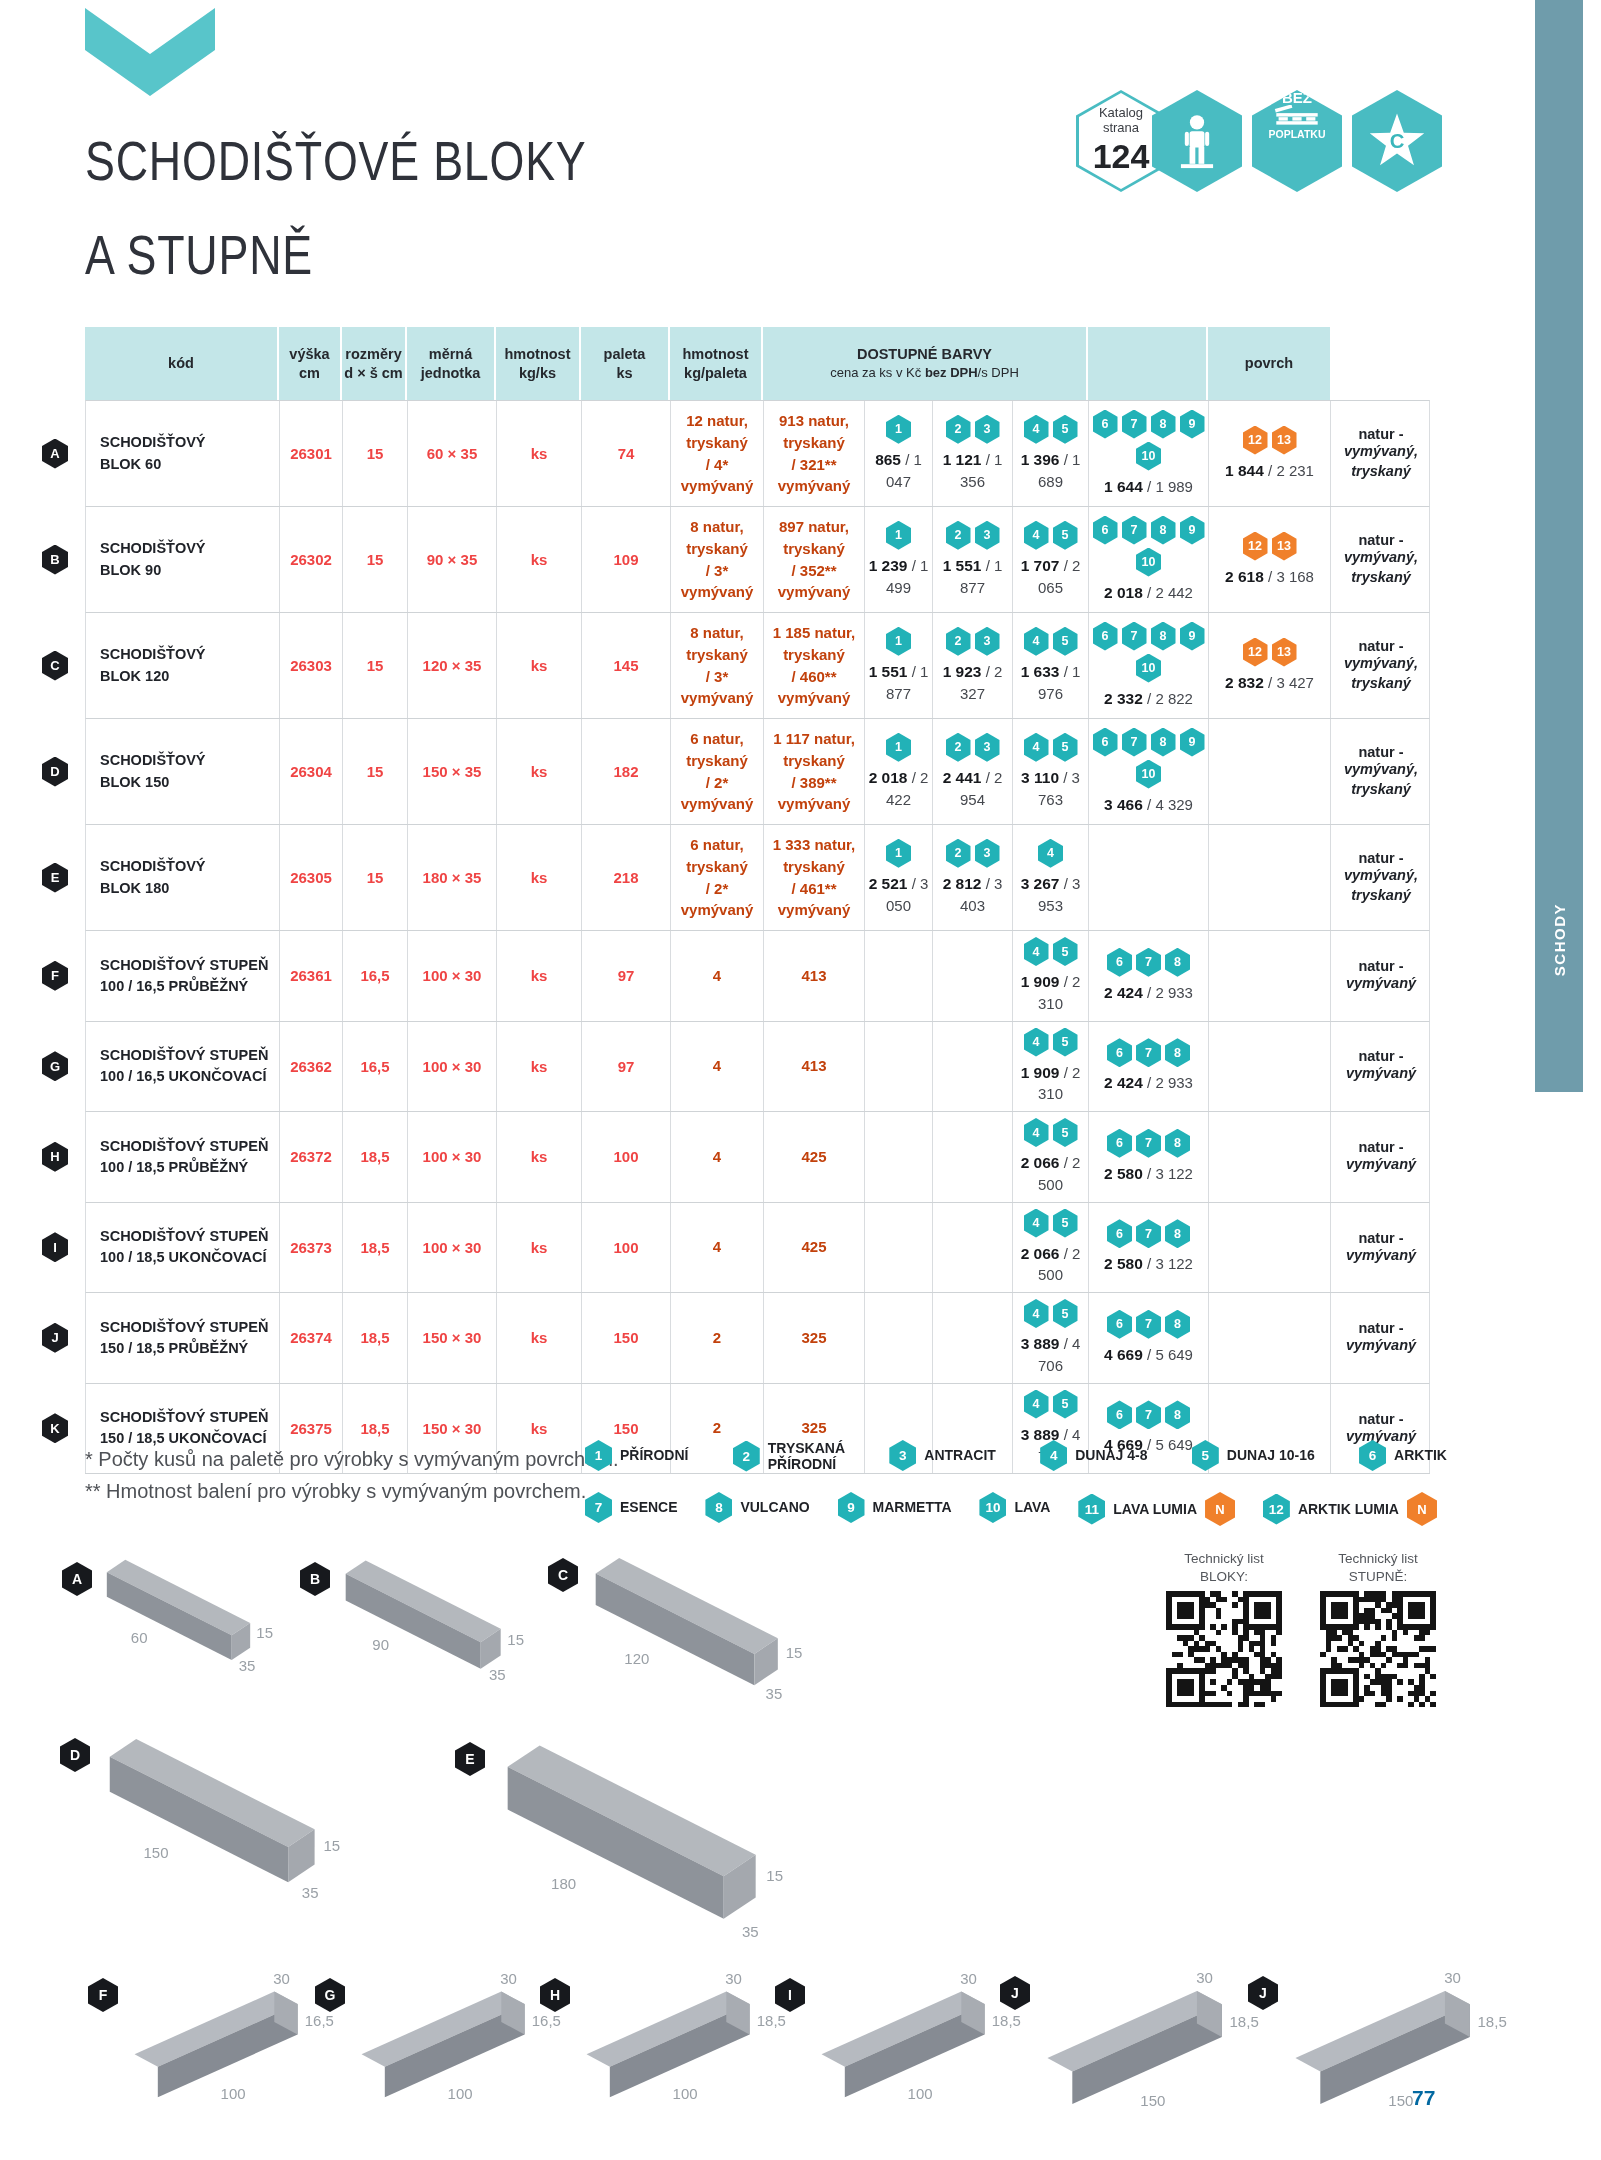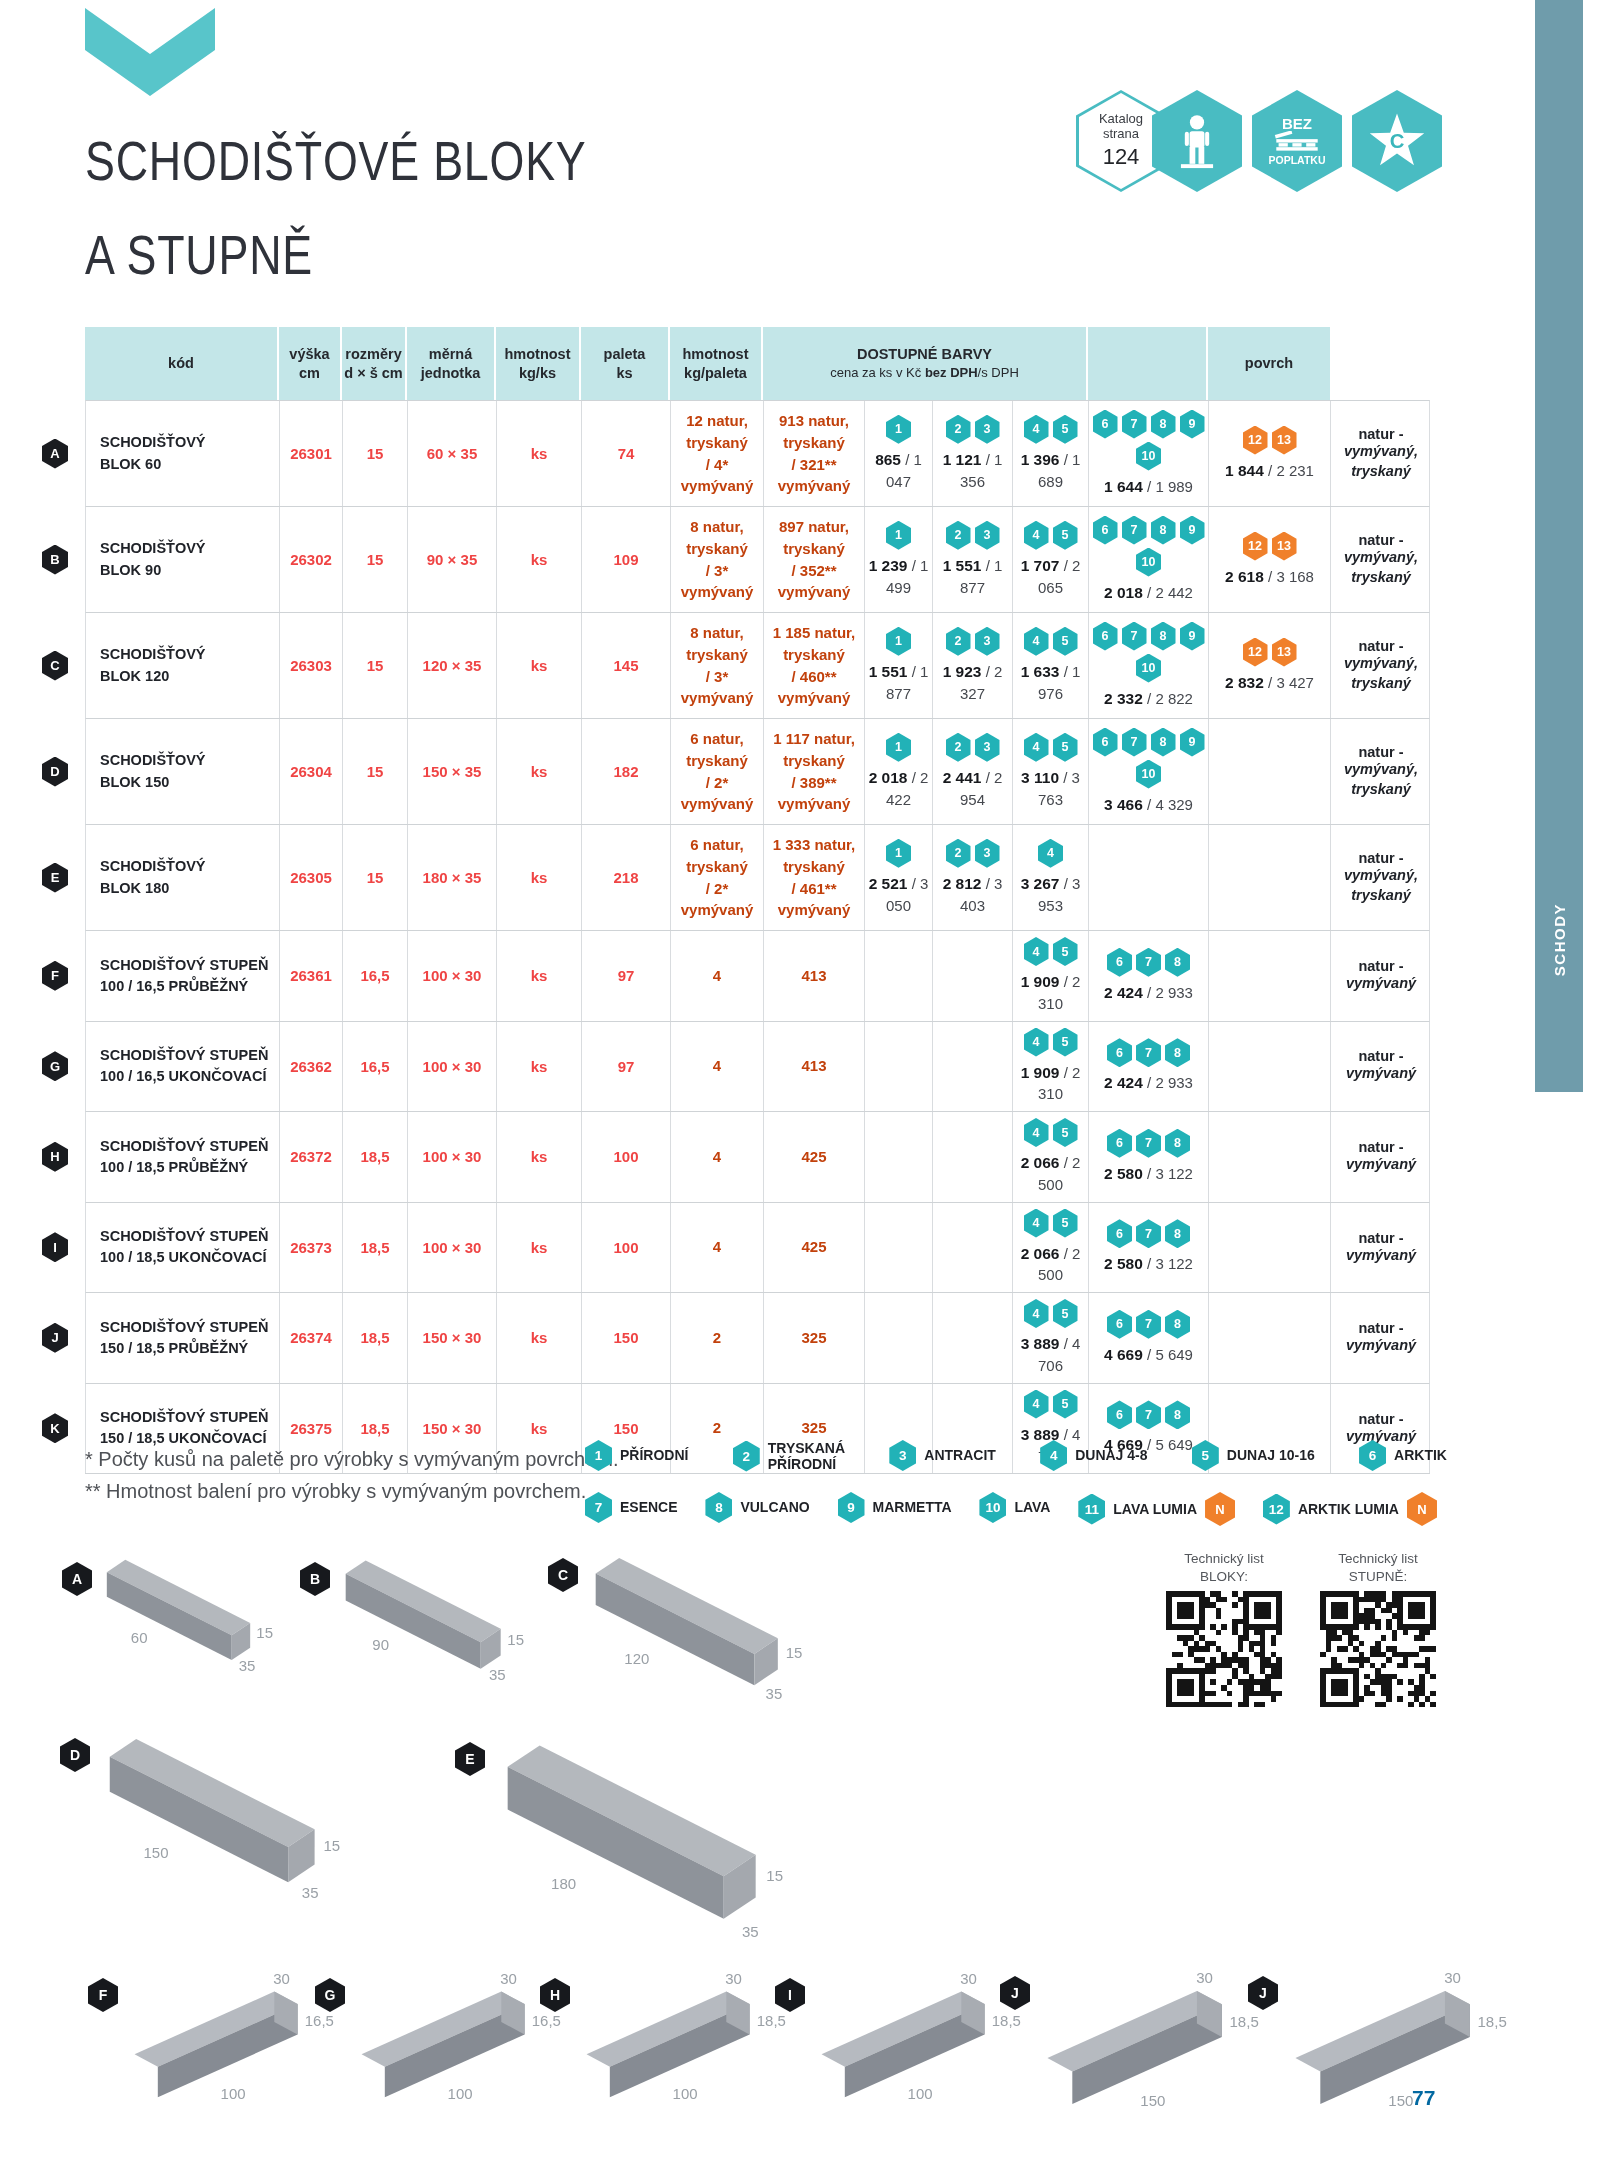--- a/index.html
+++ b/index.html
@@ -6,27 +6,27 @@
   #page{position:relative;width:1601px;height:2160px;background:#ffffff;overflow:hidden;
         font-family:"Liberation Sans",sans-serif;color:#2e3138;}
   .abs{position:absolute;}
 
   
   .title{font-size:56px;font-weight:normal;letter-spacing:1px;color:#2f323a;
          transform:scaleX(.8);transform-origin:left top;white-space:nowrap;}
   .hex{clip-path:polygon(50% 0,100% 25%,100% 75%,50% 100%,0 75%,0 25%);
        display:inline-flex;align-items:center;justify-content:center;color:#fff;font-weight:bold;}
   .badge-hex{width:90px;height:102px;background:#49bcc2;}
-  .badge-inner{width:100%;height:100%;display:flex;flex-direction:column;align-items:center;justify-content:center;}
+  .badge-inner{width:100%;height:100%;display:flex;flex-direction:column;align-items:center;justify-content:flex-start;}
   .katalog-outer{background:#49bcc2;}
   .katalog-white{width:84px;height:96px;background:#fff;color:#2f3238;
        clip-path:polygon(50% 0,100% 25%,100% 75%,50% 100%,0 75%,0 25%);
        display:flex;flex-direction:column;align-items:center;justify-content:center;}
   .katalog-white .kl{font-size:13px;line-height:1.15;color:#3a3d43;font-weight:normal;}
-  .katalog-white .kn{font-size:22px;font-weight:normal;color:#232529;margin-top:2px;}
+  .katalog-white .kn{font-size:34px;font-weight:bold;color:#232529;margin-top:2px;}
   .fee-line1{font-size:15px;font-weight:bold;line-height:1;}
   .fee-line2{font-size:10.5px;font-weight:bold;line-height:1;margin-top:2px;}
 
   
   .sideband{left:1535px;top:0;width:48px;height:1092px;background:#6f9cab;}
   .sideband .vtext{position:absolute;left:0;top:840px;width:48px;height:200px;
        display:flex;align-items:center;justify-content:center;}
   .sideband .vtext span{writing-mode:vertical-rl;transform:rotate(180deg);
        color:#fff;font-size:15px;font-weight:bold;letter-spacing:1.5px;}
 

